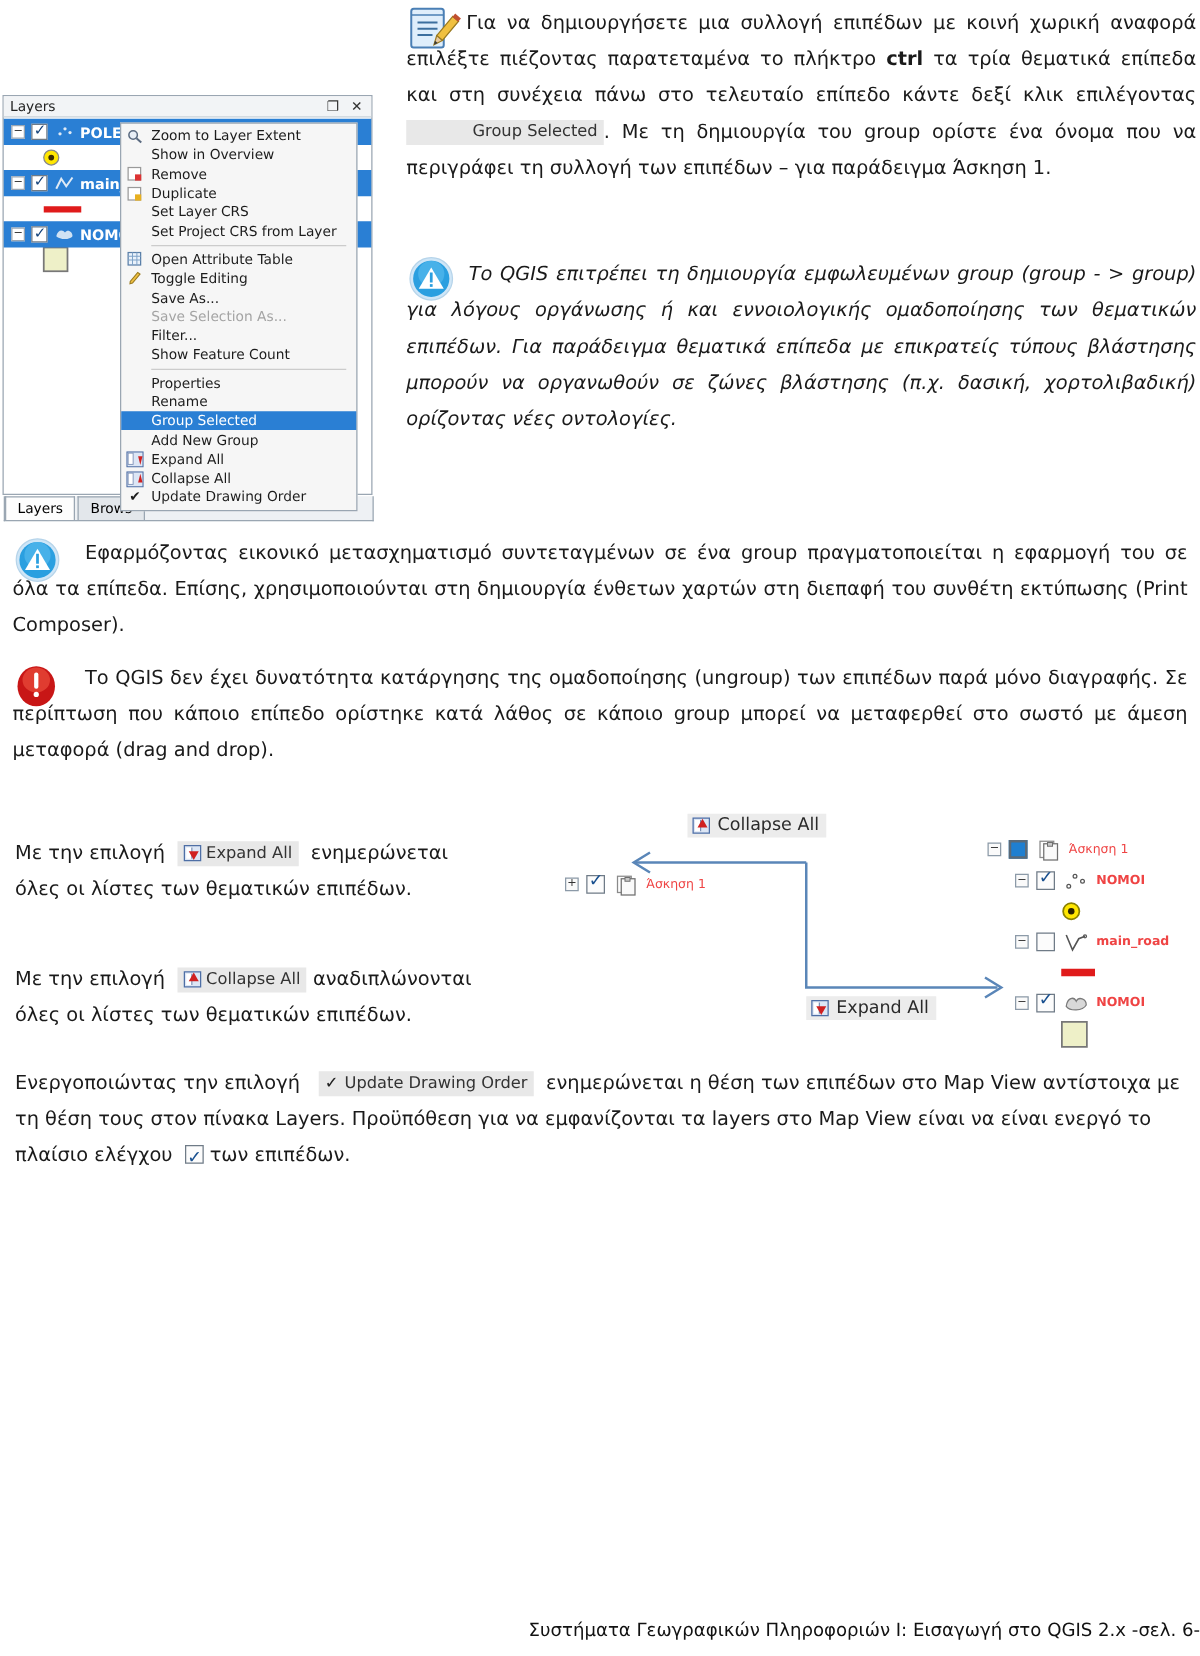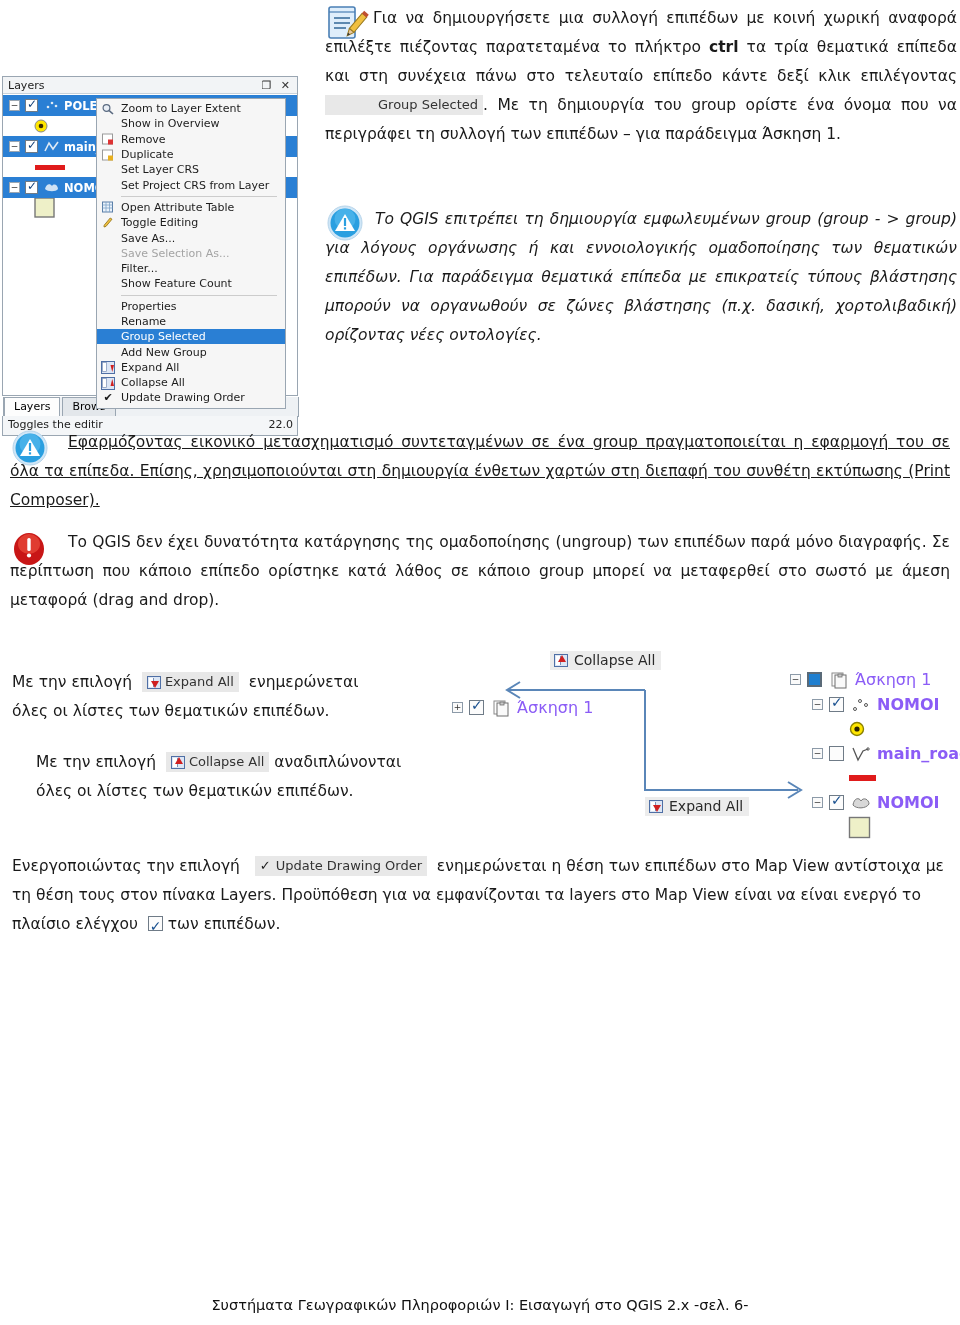--- a/index.html
+++ b/index.html
@@ -168,28 +168,28 @@
   .trow .exp {
     width:11px;height:11px;border:1px solid #8c9aa8;background:#fafafa;
     font-size:9px;line-height:9px;text-align:center;color:#333;margin-right:6px;flex:0 0 auto;
   }
   .trow .cb {
     width:15px;height:15px;border:1px solid #6f7b87;background:#fcfcfc;
     margin-right:6px;flex:0 0 auto;position:relative;
   }
   .trow .cb.on:after{content:"\2713";position:absolute;left:1px;top:-4px;font-size:14px;color:#19508f;}
   .trow .cb.solid{background:#1f7fd0;border:2px solid #5a6a78;}
-  .trow .tname{font-size:16px;font-weight:bold;color:#8b5cf6;margin-left:2px;}
+  .trow .tname{font-size:10px;font-weight:bold;color:#ef4444;margin-left:2px;}
   .trow .tname.reg{font-weight:normal;}
   .trow .ti{width:22px;height:18px;margin-right:3px;flex:0 0 auto;}
 
   
   #footer {
     position:absolute; left:0; bottom:12px; width:960px;
-    text-align:center; font-size:14.5px; color:#111;
+    text-align:right; font-size:14.5px; color:#111;
   }
 </style>
 </head>
 <body>
 
 <div id="qgis-shot">
 
   <div class="panel">
     <div class="panel-title">
       <span>Layers</span>
@@ -243,24 +243,20 @@
         </svg>
       </div>
     </div>
 
     <div class="panel-tabs">
       <div class="ptab">Layers</div>
       <div class="ptab off">Brows</div>
     </div>
   </div>
 
-  <div class="statusbar" style="top:340px;">
-    <span>Toggles the editir</span>
-    <span class="right">22.0</span>
-  </div>
 
   <div id="ctxmenu">
       <div class="mi">
         <span class="mico"><svg viewBox="0 0 14 12">
             <circle cx="5.5" cy="5" r="3.4" fill="#e8eef6" stroke="#5a6a80" stroke-width="1.2"></circle>
             <path d="M8.2 7.6 L12 11" stroke="#5a6a80" stroke-width="1.6"></path>
           </svg></span>
         <span>Zoom to Layer Extent</span>
       </div>
       <div class="mi">
@@ -394,41 +390,41 @@
 
 <div style="position:absolute; left:10px; top:428px; width:940px;">
   <svg width="42" height="40" viewBox="0 0 42 40" style="position:absolute;left:0;top:2px;">
     <circle cx="20" cy="18" r="17" fill="#cfe6f7" stroke="#b6d4ea" stroke-width="1"></circle>
     <circle cx="20" cy="18" r="14.5" fill="#2a9fe0"></circle>
     <circle cx="20" cy="14" r="10.5" fill="#5fc0f0" opacity="0.55"></circle>
     <path d="M20 9 L30 26 L10 26 Z" fill="#ffffff"></path>
     <rect x="18.9" y="13" width="2.2" height="8" fill="#2a9fe0"></rect>
     <rect x="18.9" y="22.3" width="2.2" height="2.2" fill="#2a9fe0"></rect>
   </svg>
-  <p class="para" style="margin:0; text-indent:58px;text-decoration:underline;">Εφαρμόζοντας εικονικό μετασχηματισμό συντεταγμένων σε ένα group πραγματοποιείται η εφαρμογή του σε όλα τα επίπεδα. Επίσης, χρησιμοποιούνται στη δημιουργία ένθετων χαρτών στη διεπαφή του συνθέτη εκτύπωσης (Print Composer).</p>
+  <p class="para" style="margin:0; text-indent:58px;">Εφαρμόζοντας εικονικό μετασχηματισμό συντεταγμένων σε ένα group πραγματοποιείται η εφαρμογή του σε όλα τα επίπεδα. Επίσης, χρησιμοποιούνται στη δημιουργία ένθετων χαρτών στη διεπαφή του συνθέτη εκτύπωσης (Print Composer).</p>
 </div>
 
 <div style="position:absolute; left:10px; top:528px; width:940px;">
   <svg width="40" height="40" viewBox="0 0 40 40" style="position:absolute;left:0;top:2px;">
     <ellipse cx="19" cy="19" rx="15" ry="16" fill="#c81616"></ellipse>
     <ellipse cx="19" cy="14" rx="11" ry="10" fill="#e84a3a" opacity="0.75"></ellipse>
     <rect x="17.3" y="8" width="3.4" height="13" rx="1.6" fill="#ffffff"></rect>
     <circle cx="19" cy="25.5" r="2.1" fill="#ffffff"></circle>
   </svg>
   <p class="para" style="margin:0; text-indent:58px;">Το QGIS δεν έχει δυνατότητα κατάργησης της ομαδοποίησης (ungroup) των επιπέδων παρά μόνο διαγραφής. Σε περίπτωση που κάποιο επίπεδο ορίστηκε κατά λάθος σε κάποιο group μπορεί να μεταφερθεί στο σωστό με άμεση μεταφορά (drag and drop).</p>
 </div>
 
 <div style="position:absolute; left:12px; top:668px; width:420px;">
   <p class="para" style="margin:0; text-align:left;">
     <span>Με την επιλογή</span>&nbsp;&nbsp;<span class="chip"><span class="ico-ea chip-ico"></span><span>Expand All</span></span>&nbsp;&nbsp;<span>ενημερώνεται</span><br>
     <span>όλες οι λίστες των θεματικών επιπέδων.</span>
   </p>
 </div>
 
-<div style="position:absolute; left:12px; top:748px; width:420px;margin-left:24px;">
+<div style="position:absolute; left:12px; top:769px; width:420px;">
   <p class="para" style="margin:0; text-align:left;">
     <span>Με την επιλογή</span>&nbsp;&nbsp;<span class="chip"><span class="ico-ca chip-ico"></span><span>Collapse All</span></span>&nbsp;<span>αναδιπλώνονται</span><br>
     <span>όλες οι λίστες των θεματικών επιπέδων.</span>
   </p>
 </div>
 
 <div id="figure">
 
   <svg width="520" height="190" style="position:absolute;left:0;top:0;">
     <path d="M205 45 L205 145 L358 145" fill="none" stroke="#5a86b8" stroke-width="2"></path>

